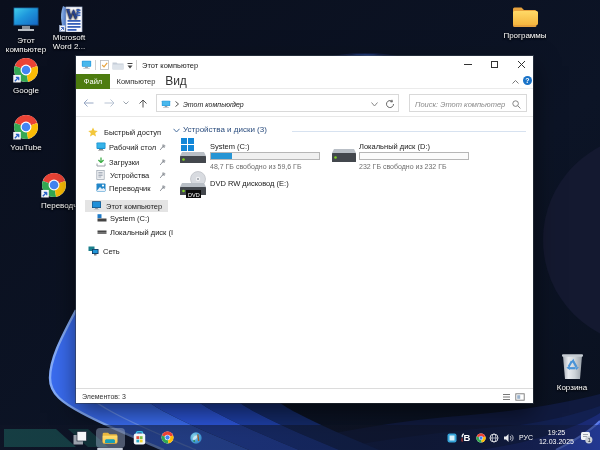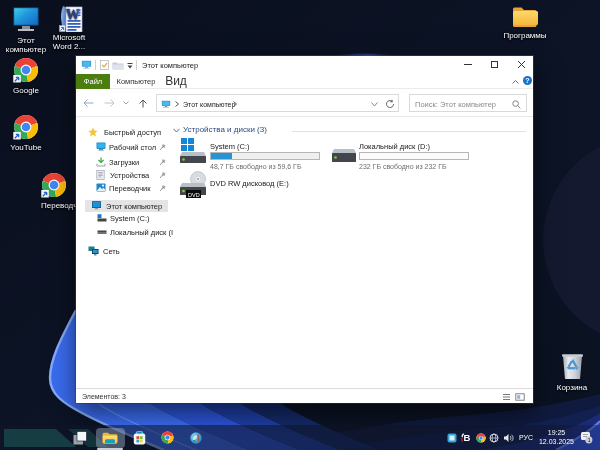--- a/index.html
+++ b/index.html
@@ -10,21 +10,21 @@
 .dicon { position:absolute; text-align:center; color:#fff; font-size:8px;
   text-shadow:0 1px 2px rgba(0,0,0,.9), 0 0 2px rgba(0,0,0,.7); line-height:1.15; }
 .dicon .ig { display:block; margin:0 auto; }
 
 
 #win { position:absolute; left:76px; top:56px; width:457px; height:347px;
   background:#fff; border-radius:0; box-shadow:0 10px 24px rgba(0,0,0,.55), 0 0 0 1px rgba(70,80,95,.55);
   font-size:7.5px; color:#1a1a1a; overflow:hidden; }
 #titlebar { position:absolute; left:0; top:0; width:100%; height:18px; }
 #tabsrow { position:absolute; left:0; top:18px; width:100%; height:15px; border-bottom:1px solid #ebebeb; }
-#navbar { position:absolute; left:0; top:33px; width:100%; height:28px; border-bottom:1px solid #e8e8e8; }
+#navbar { position:absolute; left:0; top:33px; width:100%; height:28px; border-bottom:1px solid #e8e8e8;font-style:italic; }
 #bodyarea { position:absolute; left:0; top:61px; width:100%; bottom:15px; }
 #statusbar { position:absolute; left:0; bottom:0; width:100%; height:15px; border-top:1px solid #dcdcdc; }
 .abox { position:absolute; background:#fff; border:1px solid #d9d9d9; }
 .sit { font-size:7.5px; color:#1a1a1a; height:11px; }
 .sit span { display:inline-block; }
 
 
 #taskbar { position:absolute; left:0; top:425px; width:600px; height:25px;
   background:linear-gradient(to right, rgba(15,21,38,.52) 0%, rgba(13,18,34,.58) 70%, rgba(14,20,40,.5) 90%, rgba(20,28,62,.38) 100%); }
 .tbi { position:absolute; top:0; height:25px; display:flex; align-items:center; justify-content:center; }

